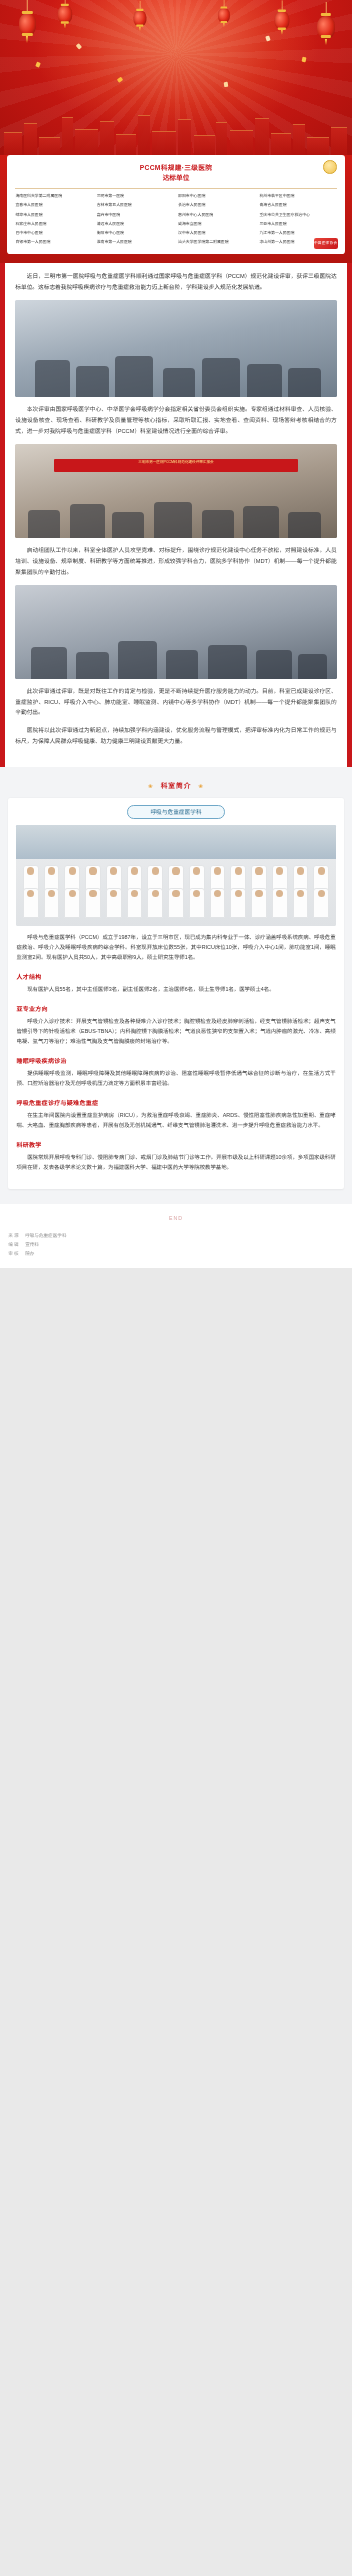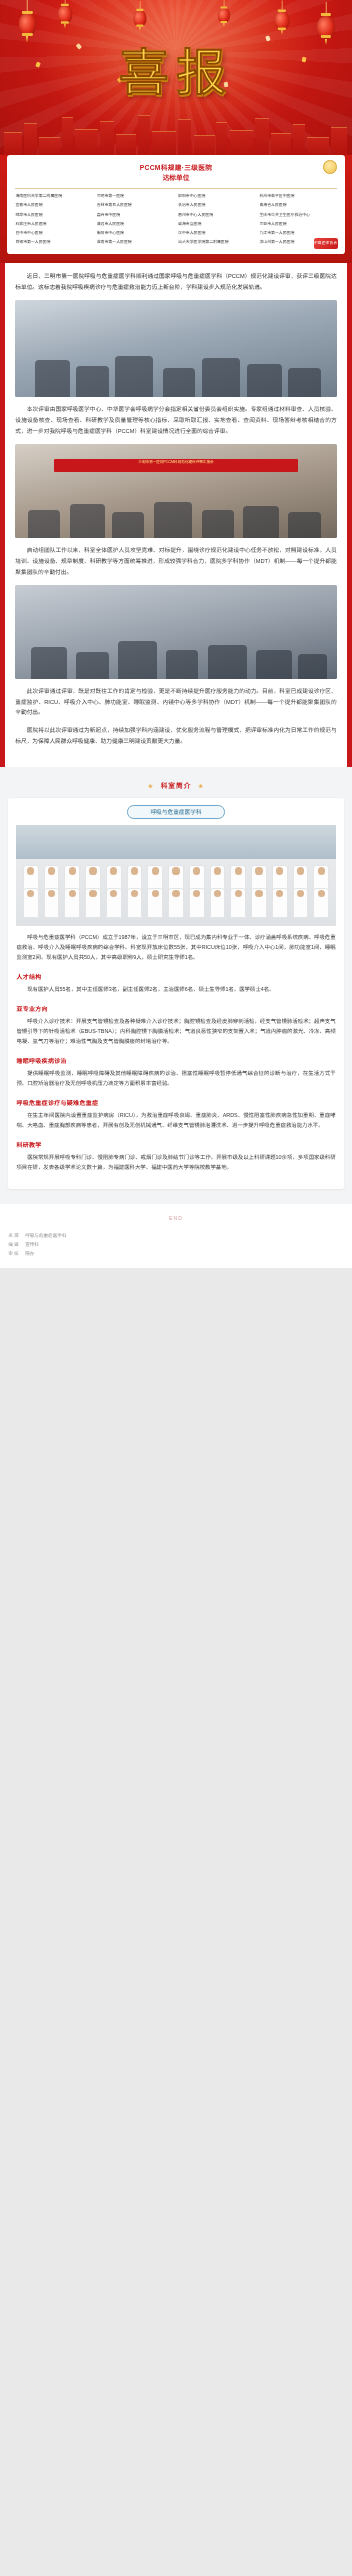--- a/index.html
+++ b/index.html
@@ -293,21 +293,20 @@
         <i></i>
       </div>
 
     <div class="conf" style="left:36px;top:62px;background:#ffd24a;transform:rotate(22deg);"></div>
     <div class="conf" style="left:77px;top:44px;background:#ffe9a8;transform:rotate(-40deg);"></div>
     <div class="conf" style="right:46px;top:57px;background:#ffd24a;transform:rotate(12deg);"></div>
     <div class="conf" style="right:82px;top:36px;background:#fff0c0;transform:rotate(-18deg);"></div>
     <div class="conf" style="left:118px;top:77px;background:#ffc83d;transform:rotate(55deg);"></div>
     <div class="conf" style="right:124px;top:82px;background:#ffe9a8;transform:rotate(-8deg);"></div>
 
-    <div class="hero-title">喜报</div>
 
     <div class="skyline">
       <div class="b" style="left:4.1px;  width:17.5px; height:23px;"></div>
       <div class="b" style="left:24px; width:13.4px; height:32px;"></div>
       <div class="b" style="left:39px; width:20.6px; height:18.5px;"></div>
       <div class="b" style="left:62px;width:11.3px; height:38px;"></div>
       <div class="b" style="left:75px;width:23px; height:26px;"></div>
       <div class="b" style="left:100px;width:14.4px; height:34px;"></div>
       <div class="b" style="left:116px;width:19.6px; height:20.6px;"></div>
       <div class="b" style="left:138px;width:12.4px; height:40px;"></div>

